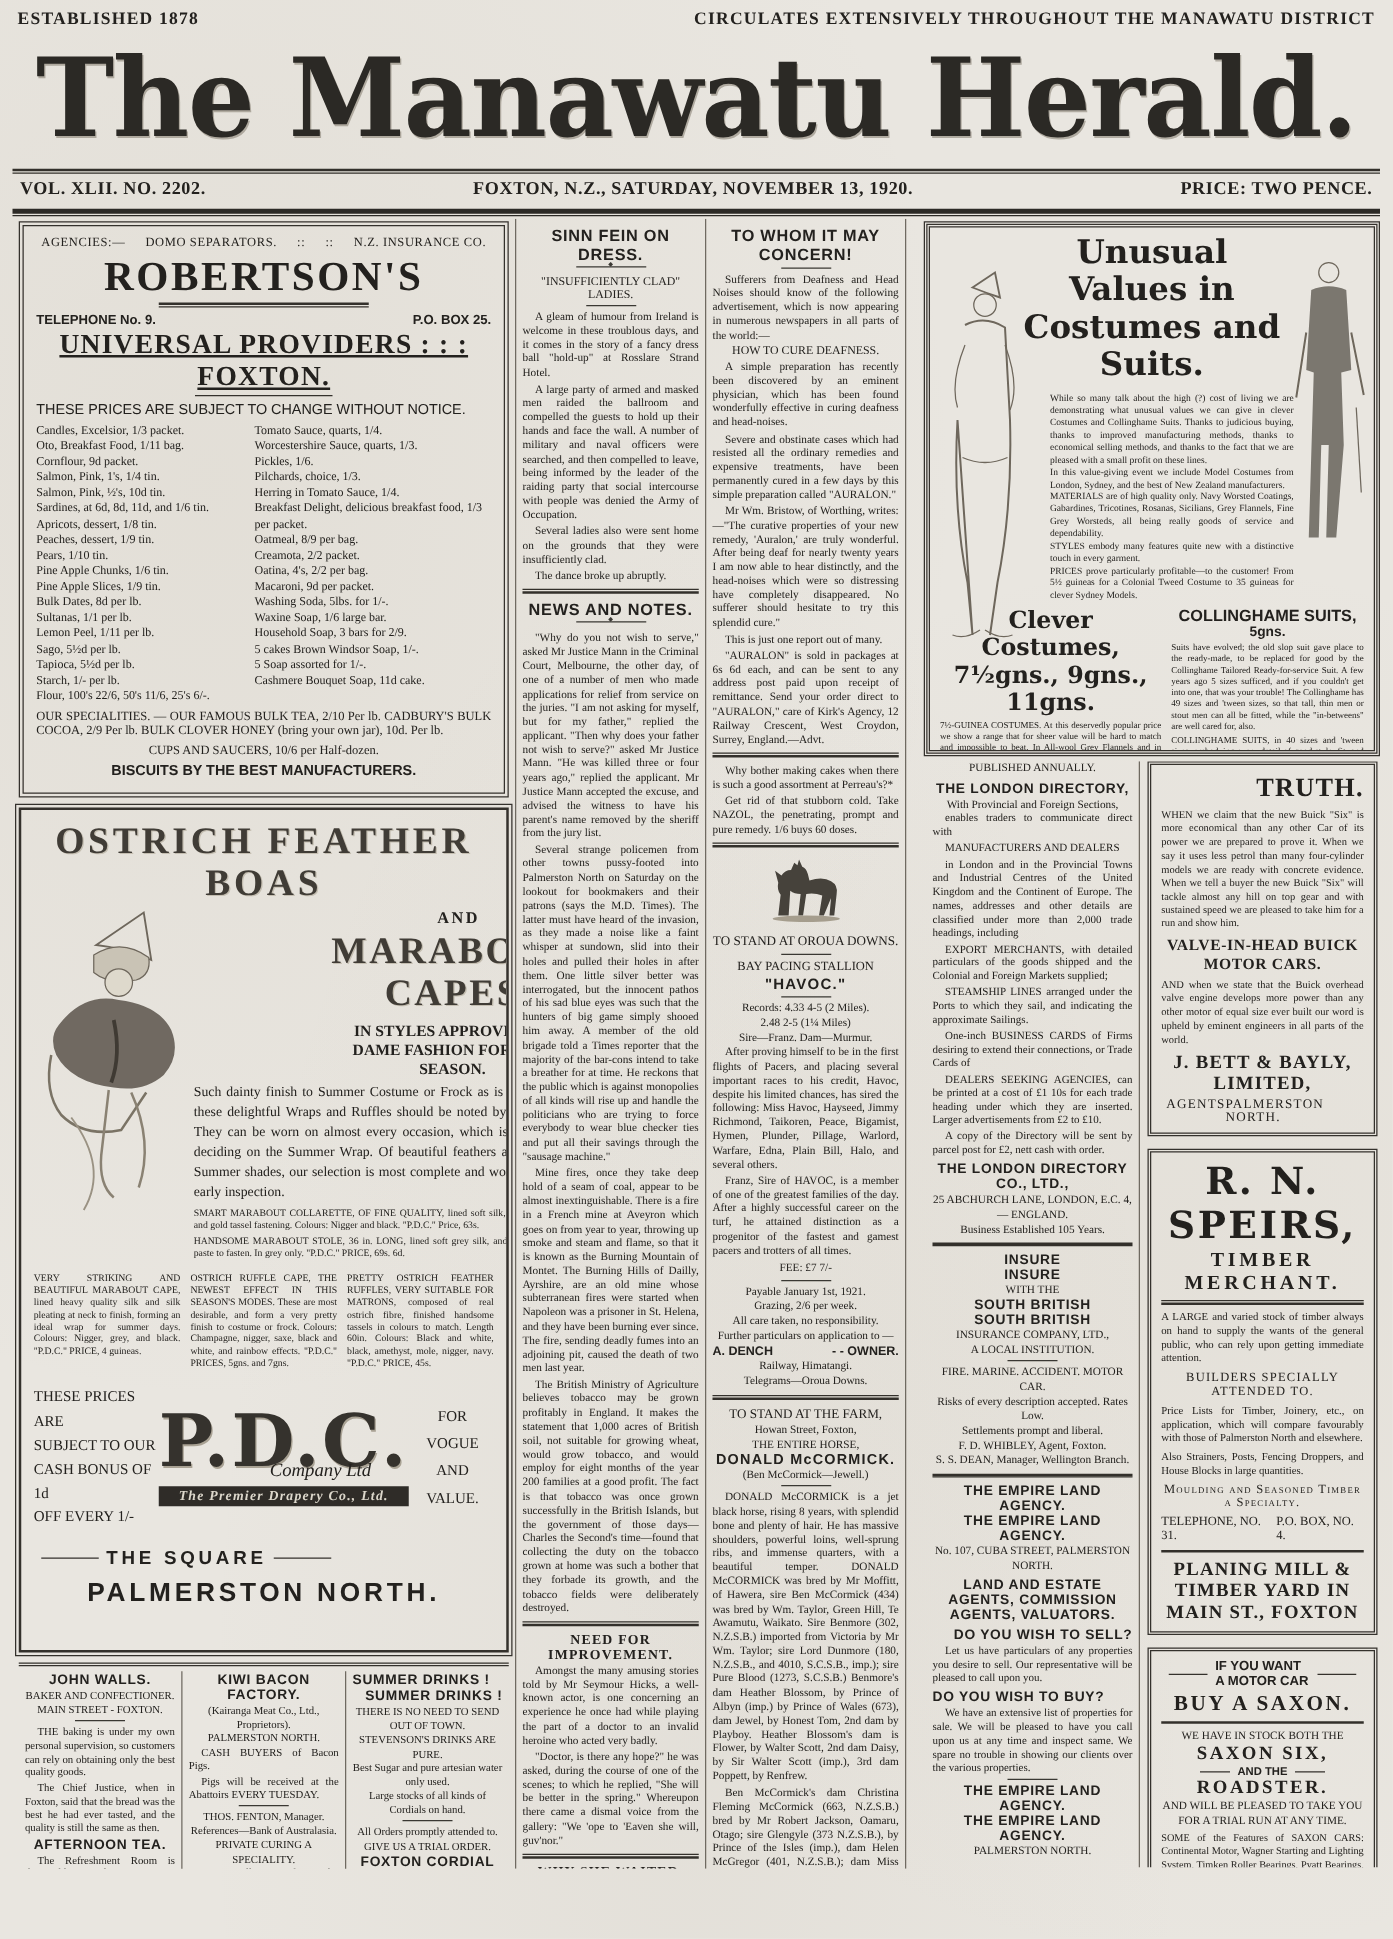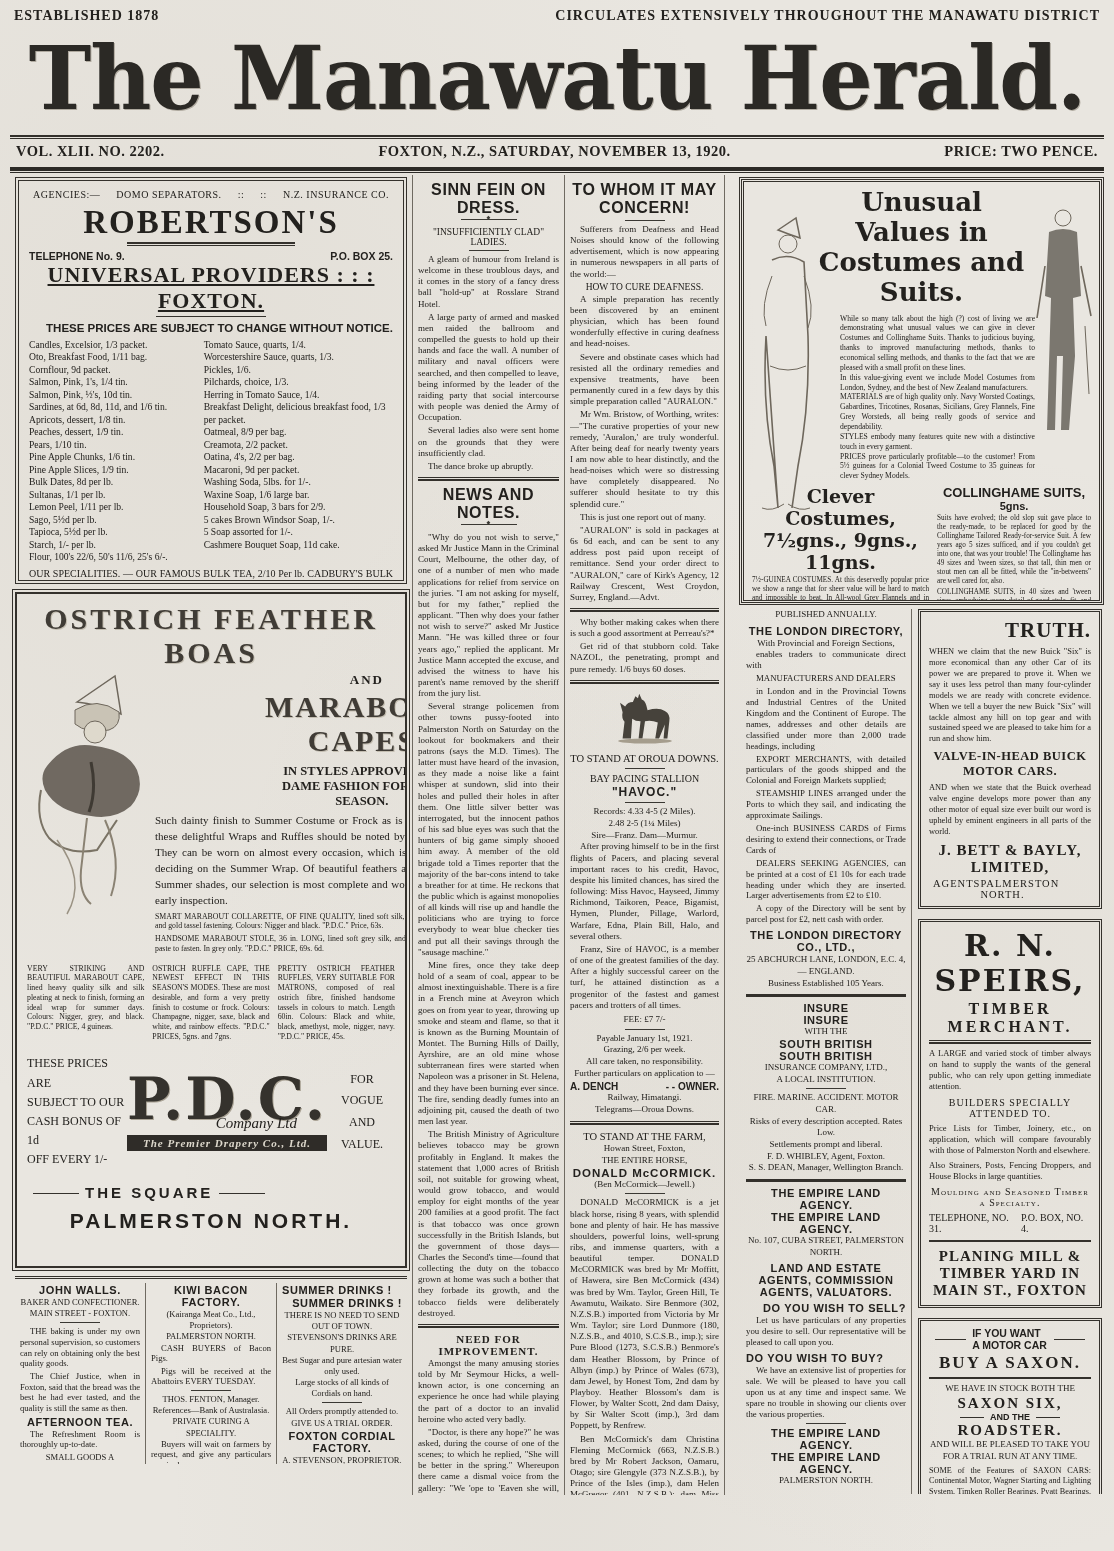--- a/index.html
+++ b/index.html
@@ -44,28 +44,28 @@
   .cline{ font-size:9px; line-height:1.3; text-align:center; }
   .h-sans{ font-family:"Liberation Sans", sans-serif; font-weight:bold; text-align:center; font-size:12px; letter-spacing:0.6px; margin:4px 0 1px 0; }
   .h-serif{ font-weight:bold; text-align:center; font-size:11px; letter-spacing:1px; margin:4px 0 1px 0; }
   .subhead{ text-align:center; font-size:9.5px; margin:2px 0; }
   .orn{ width:56px; margin:2px auto 4px auto; border-top:1px solid #3a3833; position:relative; height:4px;}
   .orn:after{ content:"◆"; position:absolute; left:50%; top:-6px; transform:translateX(-50%); font-size:5px; color:#3a3833;}
   .plain-rule{ width:40px; margin:3px auto; border-top:1px solid #3a3833; }
   .dbl-rule{ border-top:1px solid #33302b; border-bottom:2px solid #33302b; height:4px; margin:5px 0; }
   .pre{ white-space:pre-line; }
   
-  .rob-box{ border:4px double #34312c; padding:8px 10px; height:407px; overflow:hidden; }
+  .rob-box{ border:4px double #34312c; padding:8px 10px; height:461px; overflow:hidden; }
   .rob-agencies{ display:flex; justify-content:space-between; font-size:10px; letter-spacing:0.5px; padding:0 4px; }
   .rob-name{ text-align:center; font-size:33px; font-weight:bold; letter-spacing:2px; margin-top:4px; }
   .rob-name-rule{ width:46%; margin:1px auto 4px auto; border-top:2px solid #34312c; border-bottom:1px solid #34312c; height:4px;}
   .rob-row2{ display:flex; justify-content:space-between; font-family:"Liberation Sans", sans-serif; font-weight:bold; font-size:10.5px; }
   .rob-providers{ text-align:center; font-size:22px; font-weight:bold; letter-spacing:1px; margin:0 0 2px 0;text-decoration:underline; }
   .rob-underline{ width:30%; border-top:1px solid #34312c; margin:0 auto 5px auto; }
-  .rob-notice{ font-family:"Liberation Sans", sans-serif; font-weight:bold; text-align:right; font-size:11.5px; margin-bottom:5px; }
+  .rob-notice{ font-family:"Liberation Sans", sans-serif; font-weight:normal; text-align:left; font-size:11.5px; margin-bottom:5px; }
   .price-cols{ display:flex; gap:10px;justify-content:space-between; }
   .price-col{ flex:1; }
   .price-col .pitem{ font-size:9.6px; line-height:1.3; }
   .rob-spec{ font-size:10px; margin-top:5px; text-align:justify; }
   .rob-cups{ text-align:center; font-size:10px; margin-top:5px; }
   .rob-biscuits{ font-family:"Liberation Sans", sans-serif; font-weight:bold; text-align:center; font-size:11.5px; margin-top:5px; }
   
   .boas-box{ border:2px solid #34312c; outline:1px solid #34312c; outline-offset:2px; padding:8px 10px; height:676px; margin-top:8px; overflow:hidden; position:relative;}
   .boas-title{ text-align:center; font-weight:bold; font-size:30px; letter-spacing:3px; color:#403c36; text-shadow:1px 1px 0 #c4beb1; }
   .boas-and{ text-align:center; font-weight:bold; font-size:13px; margin:2px 0; letter-spacing:2px; padding-left:120px;}
@@ -128,21 +128,21 @@
   .speirs-tel{ display:flex; justify-content:space-between; font-size:10px; margin-top:4px; }
   .speirs-mill{ text-align:center; font-size:15px; font-weight:bold; letter-spacing:1px; border-top:2px solid #33302b; margin-top:6px; padding-top:6px; }
   .saxon .tag{ display:flex; align-items:center; justify-content:center; font-family:"Liberation Sans", sans-serif; font-weight:bold; font-size:10.5px; }
   .saxon .tag .dash-line{ width:60px; }
   .saxon-buy{ text-align:center; font-size:17px; font-weight:bold; letter-spacing:2px; margin:2px 0; }
   .saxon .cline{ font-size:9px; }
   .saxon-six{ text-align:center; font-size:15px; font-weight:bold; letter-spacing:2px; }
   .saxon p{ font-size:8.2px; line-height:1.3; text-align:justify; margin:3px 0;}
   .saxon .rule-in{ border-top:2px double #33302b; margin:4px 0; }
   
-  .c23 .h-sans{ font-size:16px; }
+  .c23 .h-sans{ font-size:13px; }
   .horse-wrap{ text-align:center; margin:6px 0 2px 0; }
   .havoc-name{ text-align:center; font-family:"Liberation Sans", sans-serif; font-weight:bold; font-size:12px; letter-spacing:1px;}
   .owner-line{ display:flex; justify-content:space-between; font-family:"Liberation Sans", sans-serif; font-weight:bold; font-size:10px; margin-top:2px;}
   .mccormick-name{ text-align:center; font-family:"Liberation Sans", sans-serif; font-weight:bold; font-size:11.5px; letter-spacing:1px;}
 </style>
 </head>
 <body>
 
 <div class="page">
 

